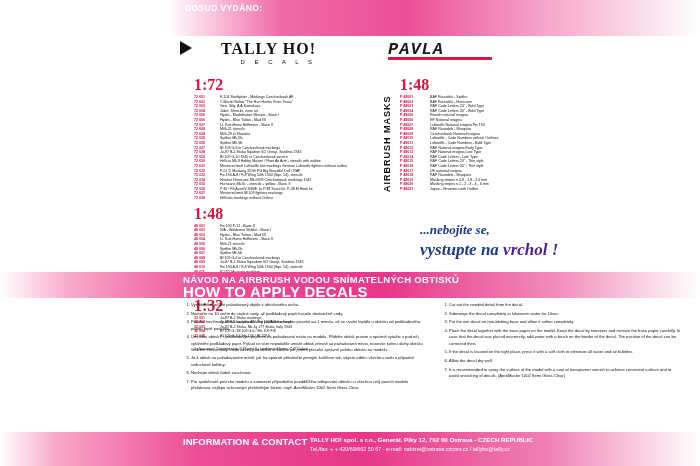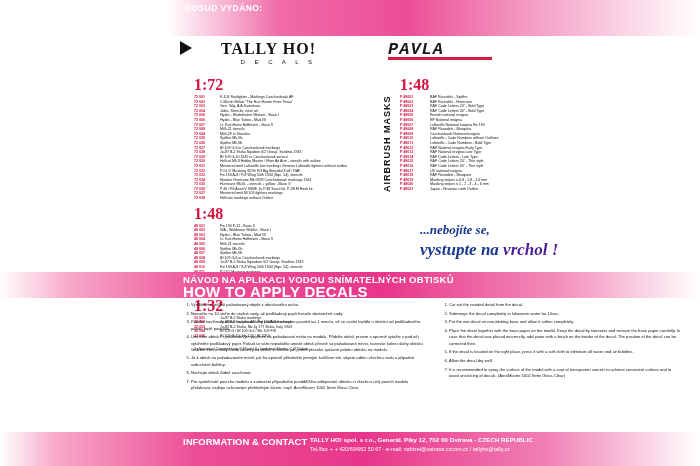--- a/index.html
+++ b/index.html
@@ -420,21 +420,21 @@
 
   <div class="slogan">
     <div class="s1">...nebojíte se,</div>
     <div class="s2">
       <span>vystupte na </span><b>vrchol !</b>
     </div>
   </div>
 
   <div class="inst-band"></div>
   <div class="inst-band-text">
-    <div class="cz">NÁVOD NA APLIKACI VODOU SNÍMATELNÝCH OBTISKŮ</div>
+    <div class="cz">NÁVOD NA AIRBRUSH VODOU SNÍMATELNÝCH OBTISKŮ</div>
     <div class="en">HOW TO APPLY DECALS</div>
   </div>
 
   <div class="inst-cols">
     <div class="inst-col">
       <ol>
         <li>Vystřihněte pečlivě požadovaný objekt z obtiskového archu.</li>
         <li>Namočte na 10 vteřin do stažné vody, až podkladový papír kosože dostatečně vody.</li>
         <li>Položte navíhnutý obtisk na neuvolněný podklad a nechte působit asi 1 minutu, až se uvolní lepídlo u obtisku od podkladového papíru teplé posouvá.</li>
         <li>Umístěte obtisk i s podkladovým papírem na požadované místo na modelu. Přidržte obtisk prstem a opatrně vytažte z pod něj vytáhněte podkladový papír. Pokud se vám nepodařilo umistit obtisk přesně so požadované místo, nanesše koleru úlohy obtisku štětcem trochu vody. Voda zavírá pod obtisk a můžete jak jemně přesoku správně polohu obtisku na modelu.</li>

